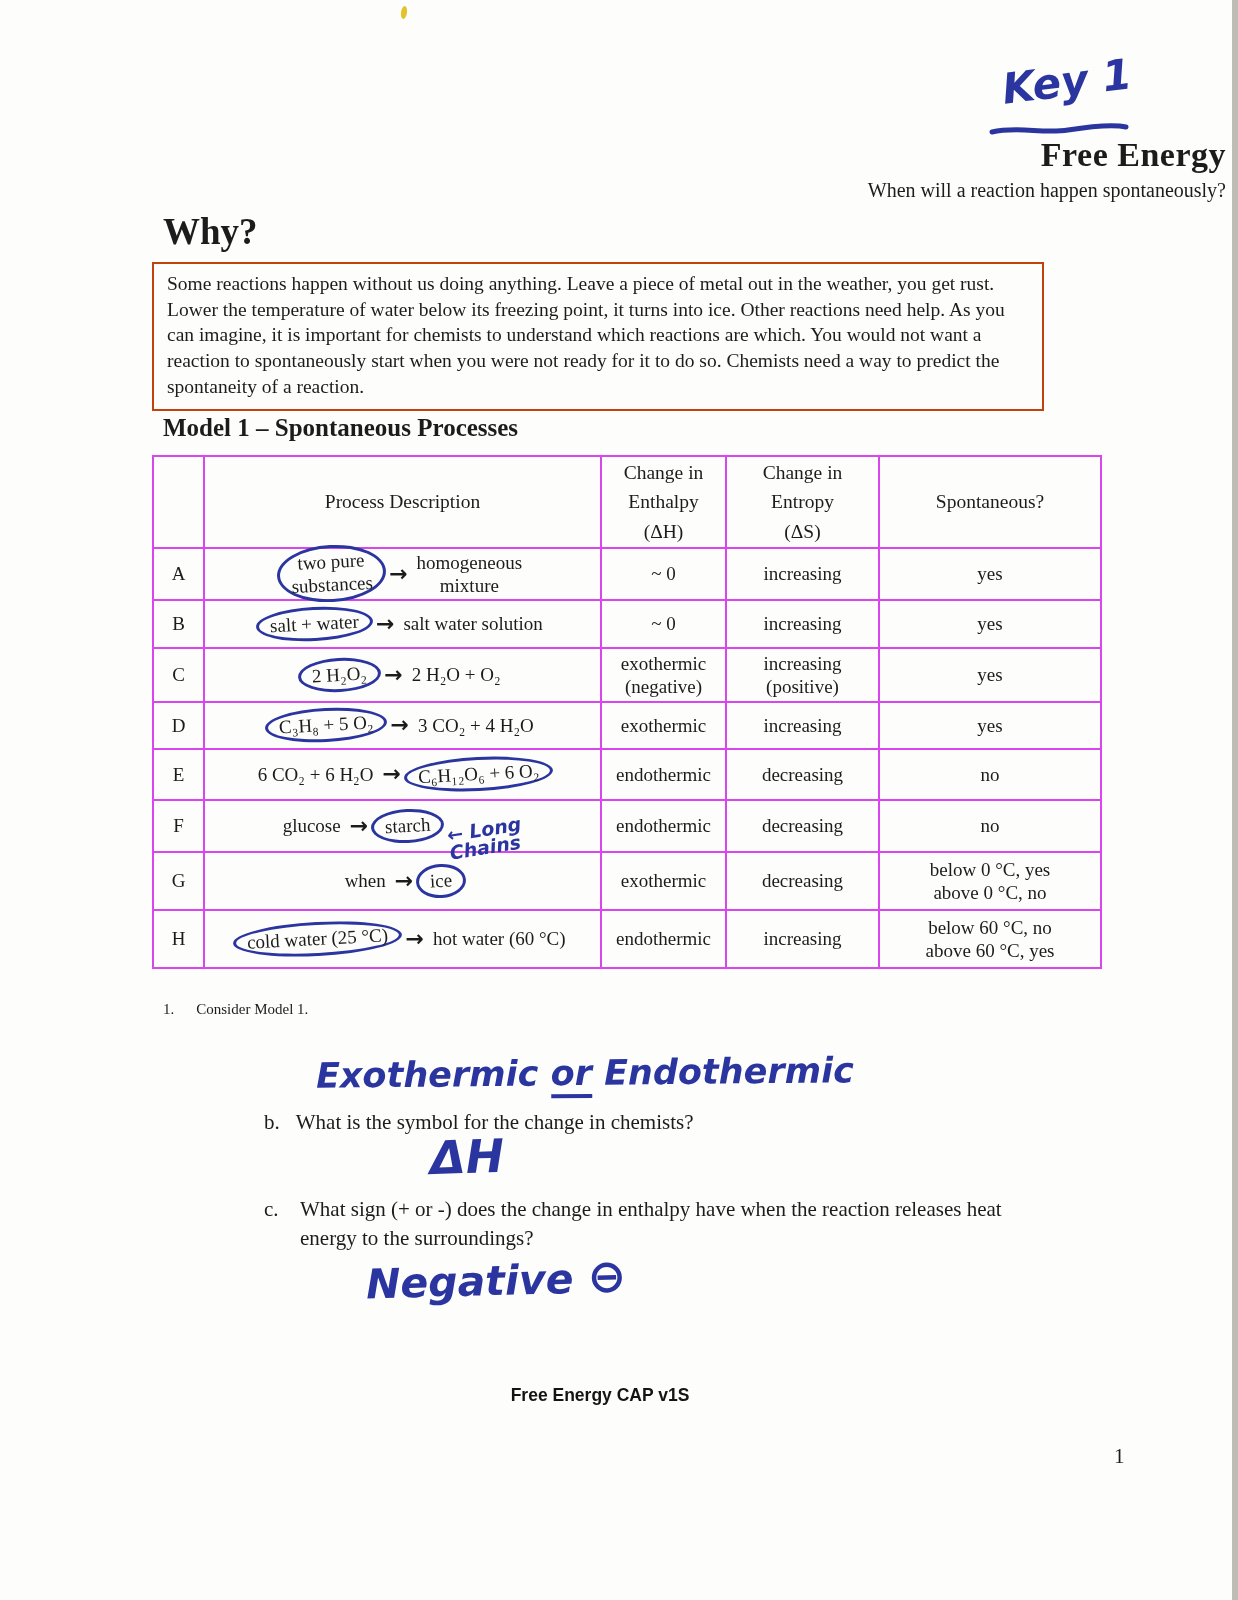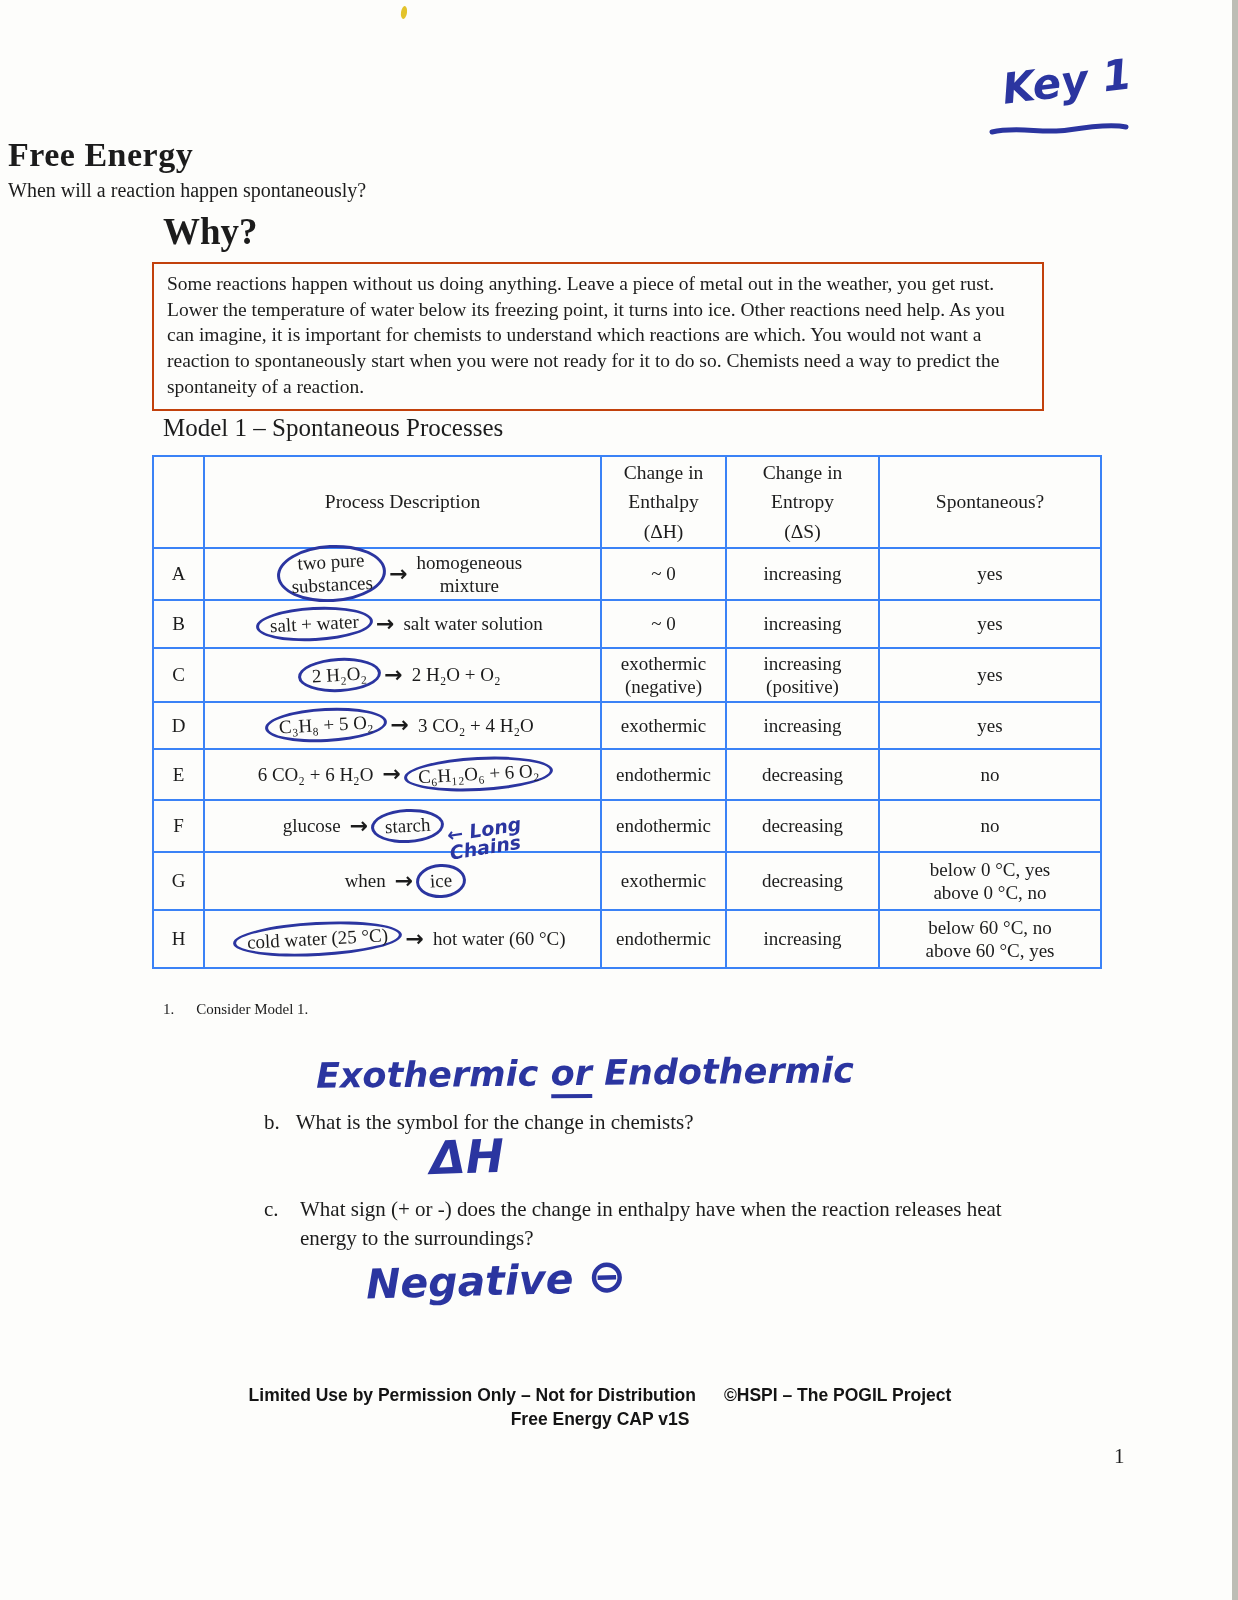--- a/index.html
+++ b/index.html
@@ -16,39 +16,39 @@
   .hand{
     font-family:"DejaVu Sans", cursive; font-style:italic; font-weight:bold;
     color:var(--ink); white-space:nowrap; line-height:1.05;
   }
   .hand .u{ border-bottom:4px solid currentColor; padding-bottom:1px;margin-top:24px; }
   .hand .big{ font-size:1.12em; font-style:normal; }
 
   .key-note{ position:absolute; left:1002px; top:60px; font-size:42px; transform:rotate(-7deg); }
   .key-underline{ position:absolute; left:988px; top:118px; }
 
-  .title-wrap{ position:absolute; left:8px; top:136px; width:1226px; text-align:left; }
+  .title-wrap{ position:absolute; left:0; top:136px; width:1226px; text-align:right; }
   .title{ font-size:34px; font-weight:bold; letter-spacing:.5px; }
   .subtitle{ font-size:20px; margin-top:5px; }
 
   .why-heading{ position:absolute; left:163px; top:210px; font-size:37px; font-weight:bold; }
   .why-box{
     position:absolute; left:152px; top:262px; width:862px;
     border:2px solid #c2410c; padding:7px 13px 9px;
     font-size:19.5px; line-height:25.7px;
   }
 
-  .model-heading{ position:absolute; left:163px; top:414px; font-size:25px; font-weight:normal; }
+  .model-heading{ position:absolute; left:163px; top:414px; font-size:25px; font-weight:bold; }
 
   table.model{
     position:absolute; left:152px; top:455px; width:948px;
     border-collapse:collapse; table-layout:fixed;
   }
   table.model td, table.model th{
-    border:2px solid #3b82f6; text-align:center; vertical-align:middle;
+    border:2px solid #d946ef; text-align:center; vertical-align:middle;
     font-size:19px; font-weight:normal; padding:1px 0; overflow:visible;
     position:relative; line-height:1.22;
   }
   table.model thead th{ font-size:19.5px; line-height:1.5; }
   col.c-letter{ width:51px; } col.c-process{ width:397px; }
   col.c-enthalpy{ width:125px; } col.c-entropy{ width:153px; }
   col.c-spont{ width:222px; }
   td.letter{ font-size:20px; }
   .proc{ display:flex; align-items:center; justify-content:center; gap:9px; }
   .proc-part{ display:inline-block; }
@@ -244,20 +244,17 @@
   </div>
   <div class="hand ans-b"><span>ΔH</span></div>
 
   <div class="qpart qc">
     <span class="qlabel">c.</span>
       <span class="qtext">What sign (+ or -) does the change in enthalpy have when the reaction releases heat energy to the surroundings?</span>
   </div>
   <div class="hand ans-c"><span>Negative </span><span class="big">⊖</span></div>
 
   <div class="footer">
-    <div>
-      <span>Limited Use by Permission Only – Not for Distribution</span><span class="sep"></span><span>©HSPI – The POGIL Project</span>
-    </div>
     <div>Free Energy CAP v1S</div>
   </div>
 
   <div class="page-num">1</div>
 </div>
 
 </body></html>

